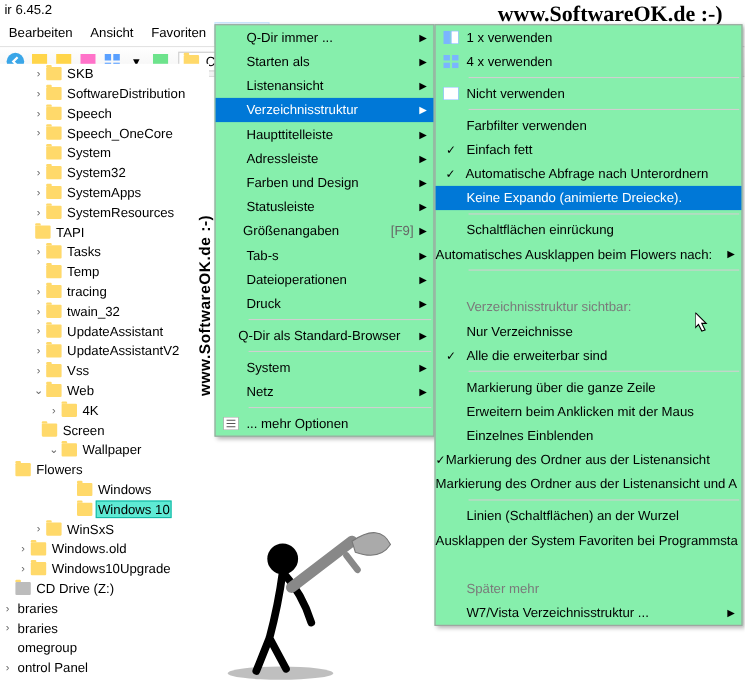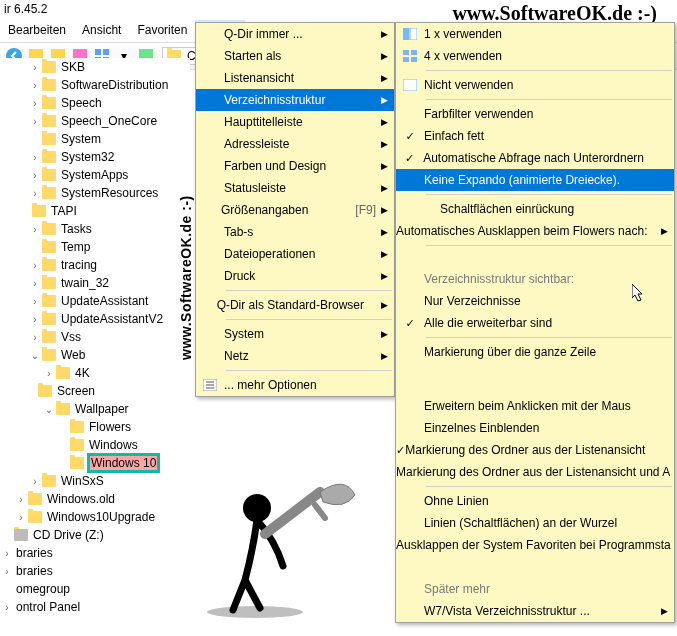--- a/index.html
+++ b/index.html
@@ -9,22 +9,22 @@
 .menubar-item { padding: 3px 8px; cursor: default; }
 .menubar-item.active { background: #e5f3ff; border: 1px solid #cce8ff; padding: 2px 7px; }
 .toolbar { display: flex; align-items: center; background: linear-gradient(#fff,#f2f2f2); padding: 3px 4px; border-bottom: 1px solid #ddd; gap: 2px; }
 .tb-icon { width: 20px; height: 20px; display: flex; align-items: center; justify-content: center; }
 .tree { position: absolute; left: 0; top: 58px; width: 190px; background: #fff; }
 .tree-item { display: flex; align-items: center; height: 18px; white-space: nowrap; }
 .tw { width: 14px; display: inline-flex; justify-content: center; color: #666; font-size: 10px; }
 .folder-icon { width: 14px; height: 12px; background: #ffd96a; border-radius: 1px; margin-right: 3px; flex-shrink: 0; position: relative; }
 .folder-icon::before { content: ""; position: absolute; top: -2px; left: 0; width: 5px; height: 2px; background: #ffd96a; border-radius: 1px 1px 0 0; }
 .tree-label { padding: 0 2px; }
-.tree-label.sel { background: #fca5a5; border: 3px solid #14b8a6; padding: 0 1px; }
-.menu { position: absolute; background: #fef9c3; border: 1px solid #a0a0a0; box-shadow: 2px 2px 4px rgba(0,0,0,0.3); }
+.tree-label.sel { background: #5eead4; border: 1px solid #14b8a6; padding: 0 1px; }
+.menu { position: absolute; background: #86efac; border: 1px solid #a0a0a0; box-shadow: 2px 2px 4px rgba(0,0,0,0.3); }
 .menu-row { display: flex; align-items: center; height: 22px; padding-right: 18px; }
 .menu-icon-col { width: 28px; display: flex; align-items: center; justify-content: center; }
 .menu-label { flex: 1; padding-right: 12px; white-space: nowrap; }
 .menu-arrow { position: absolute; right: 6px; font-size: 9px; }
 .menu-row.hl { background: #0078d7; color: #fff; }
 .menu-row.hl .menu-arrow { color: #fff; }
 .menu-row.disabled { color: #7a7a7a; margin-top: 22px; }
 .menu-sep { height: 1px; background: #d0d0d0; margin: 3px 2px 3px 30px; }
 .check { font-size: 11px; }
 .shortcut { color: #666; margin-left: 35px; }
@@ -185,21 +185,21 @@
     <div class="tree-item" style="padding-left: 24px;">
       <span class="tw"></span>
       <span class="folder-icon"></span>
       <span class="tree-label">Screen</span>
     </div>
     <div class="tree-item" style="padding-left: 42px;">
       <span class="tw">⌄</span>
       <span class="folder-icon"></span>
       <span class="tree-label">Wallpaper</span>
     </div>
-    <div class="tree-item" style="padding-left: 56px;">
+    <div class="tree-item" style="">
       <span class="tw"></span>
       <span class="folder-icon"></span>
       <span class="tree-label">Flowers</span>
     </div>
     <div class="tree-item" style="padding-left: 56px; text-align: right;">
       <span class="tw"></span>
       <span class="folder-icon"></span>
       <span class="tree-label">Windows</span>
     </div>
     <div class="tree-item" style="padding-left: 56px;">
@@ -394,21 +394,21 @@
       <span class="menu-icon-col">
         <span class="check">✓</span>
       </span>
       <span class="menu-label">Automatische Abfrage nach Unterordnern</span>
     </div>
     <div class="menu-row hl" style="position: relative;">
       <span class="menu-icon-col"></span>
       <span class="menu-label">Keine Expando (animierte Dreiecke).</span>
     </div>
     <div class="menu-sep"></div>
-    <div class="menu-row" style="position: relative; margin-left: 16px;">
+    <div class="menu-row" style="position: relative;">
       <span class="menu-icon-col"></span>
       <span class="menu-label">Schaltflächen einrückung</span>
     </div>
     <div class="menu-row" style="position: relative;">
       <span class="menu-icon-col"></span>
       <span class="menu-label">Automatisches Ausklappen beim Flowers nach:</span>
       <span class="menu-arrow">▶</span>
     </div>
     <div class="menu-sep"></div>
     <div class="menu-row disabled" style="position: relative;">
@@ -423,43 +423,39 @@
       <span class="menu-icon-col">
         <span class="check">✓</span>
       </span>
       <span class="menu-label">Alle die erweiterbar sind</span>
     </div>
     <div class="menu-sep"></div>
     <div class="menu-row" style="position: relative;">
       <span class="menu-icon-col"></span>
       <span class="menu-label">Markierung über die ganze Zeile</span>
     </div>
-    <div class="menu-row" style="position: relative; margin-top: 32px;">
+    <div class="menu-row" style="position: relative;">
       <span class="menu-icon-col"></span>
       <span class="menu-label">Erweitern beim Anklicken mit der Maus</span>
     </div>
     <div class="menu-row" style="position: relative;">
       <span class="menu-icon-col"></span>
       <span class="menu-label">Einzelnes Einblenden</span>
     </div>
     <div class="menu-row" style="position: relative;">
       <span class="menu-icon-col">
         <span class="check">✓</span>
       </span>
       <span class="menu-label">Markierung des Ordner aus der Listenansicht</span>
     </div>
     <div class="menu-row" style="position: relative;">
       <span class="menu-icon-col"></span>
       <span class="menu-label">Markierung des Ordner aus der Listenansicht und A</span>
     </div>
     <div class="menu-sep"></div>
-    <div class="menu-row" style="position: relative;">
-      <span class="menu-icon-col"></span>
-      <span class="menu-label">Ohne Linien</span>
-    </div>
     <div class="menu-row" style="position: relative;">
       <span class="menu-icon-col"></span>
       <span class="menu-label">Linien (Schaltflächen) an der Wurzel</span>
     </div>
     <div class="menu-row" style="position: relative;">
       <span class="menu-icon-col"></span>
       <span class="menu-label">Ausklappen der System Favoriten bei Programmsta</span>
     </div>
     <div class="menu-row disabled" style="position: relative;">
       <span class="menu-icon-col"></span>

